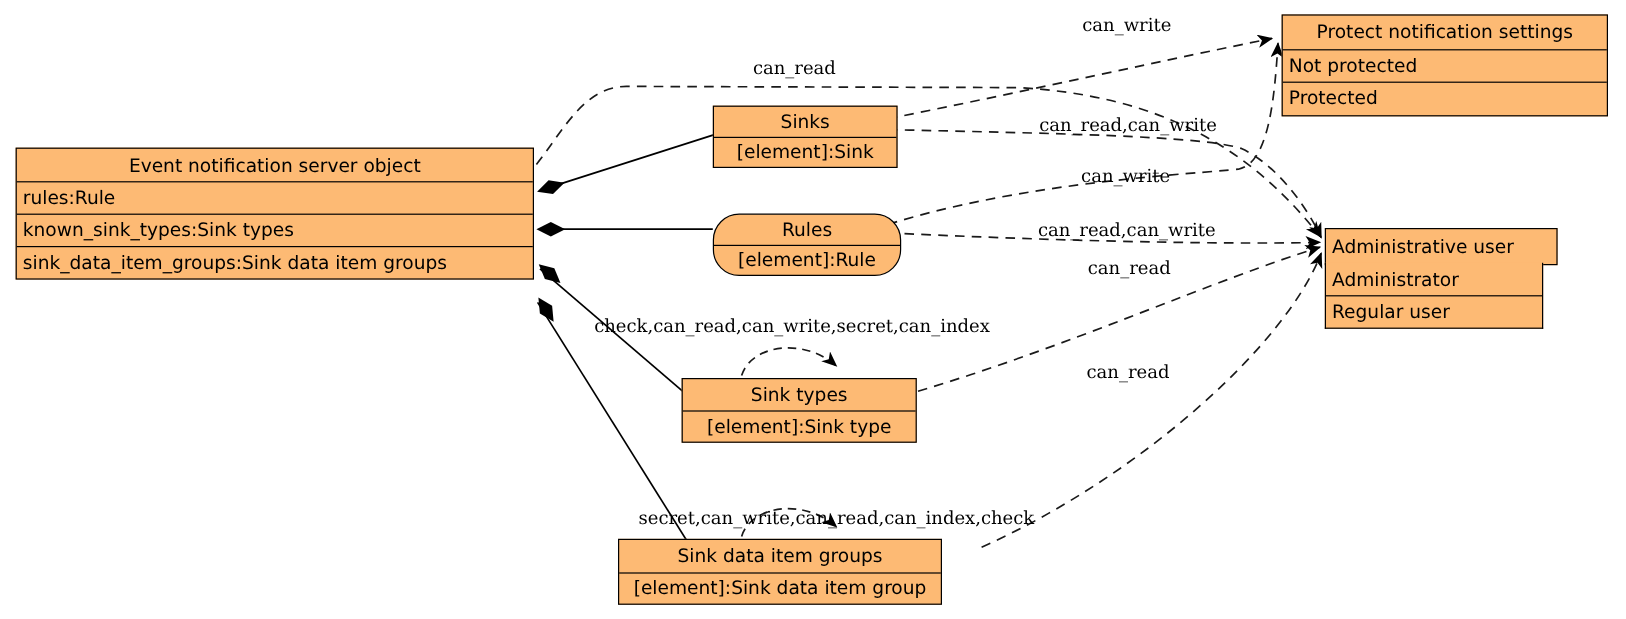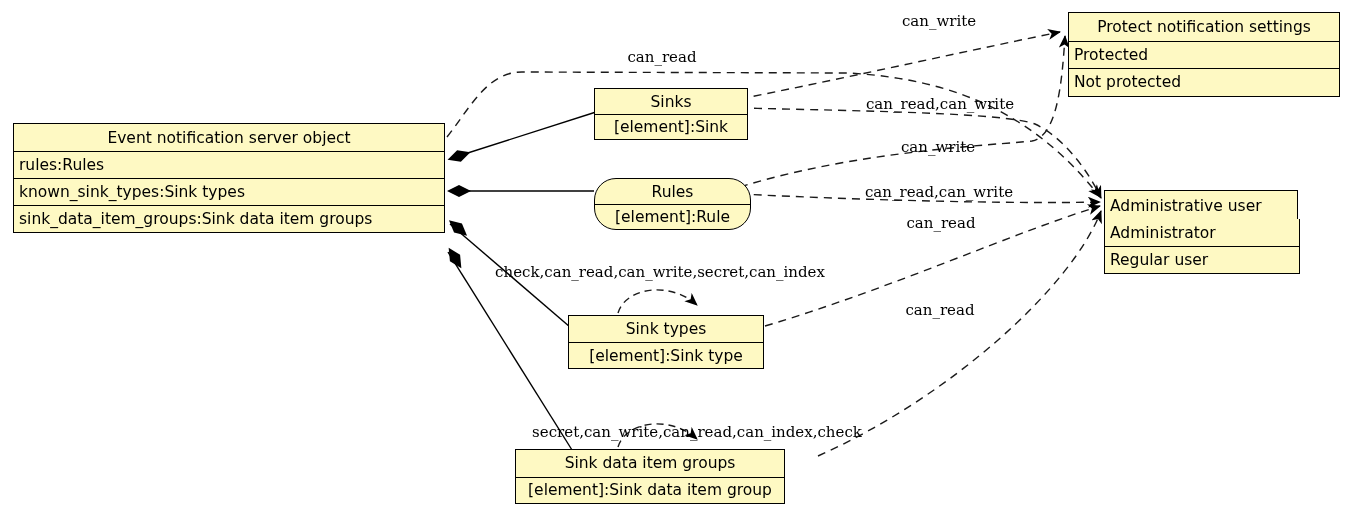--- a/index.html
+++ b/index.html
@@ -12,21 +12,21 @@
     font-family: "DejaVu Sans", sans-serif;
     overflow: hidden;
   }
   #edges-svg {
     position: absolute;
     left: 0; top: 0;
     width: 1355px; height: 516px;
   }
   .node {
     position: absolute;
-    background: #fef9c3;
+    background: #fdba74;
     border: 1px solid #000000;
     font-size: 15.5px;
     color: #000000;
     white-space: nowrap;
   }
   .node .row {
     border-top: 1px solid #000000;
     padding: 0 5px;
     overflow: visible;
     display: flex;
@@ -51,21 +51,21 @@
 
   #node-sdig { left: 515px; top: 449px; width: 270px; }
   #node-sdig .row { height: 26.5px; }
 
   #node-protect { left: 1068px; top: 12px; width: 272px; }
   #node-protect .row { height: 27.5px; }
 
   
   #node-admin-hdr  { left: 1104px; top: 190px; width: 194px; }
   #node-admin-hdr .row { height: 29px; }
-  #node-admin-body { left: 1104px; top: 219px; width: 196px; border-top: none; }
+  #node-admin-body { left: 1104px; top: 219px; width: 182px; border-top: none; }
   #node-admin-body .row { height: 27px; }
   #node-admin-body .row:first-child { border-top: none; }
 
   .edge-label {
     position: absolute;
     font-family: "DejaVu Serif", serif;
     font-size: 15px;
     color: #000000;
     white-space: nowrap;
     transform: translateX(-50%);
@@ -110,21 +110,21 @@
     <path d="M 448,252 L 572,450" fill="none" stroke="#000000" stroke-width="1.4"></path>
 
     <polygon points="-12,0 0,-6 12,0 0,6" fill="#000000" transform="translate(459,156) rotate(-18)"></polygon>
     <polygon points="-12,0 0,-6 12,0 0,6" fill="#000000" transform="translate(459,191)"></polygon>
     <polygon points="-12,0 0,-6 12,0 0,6" fill="#000000" transform="translate(458,228) rotate(41)"></polygon>
     <polygon points="-12,0 0,-6 12,0 0,6" fill="#000000" transform="translate(455,258) rotate(58)"></polygon>
   </svg>
 
   <div class="node" id="node-server">
     <div class="row hdr">Event notification server object</div>
-    <div class="row">rules:Rules</div>
+    <div class="row">rules:Rule</div>
     <div class="row">known_sink_types:Sink types</div>
     <div class="row">sink_data_item_groups:Sink data item groups</div>
   </div>
 
   <div class="node" id="node-sinks">
     <div class="row hdr">Sinks</div>
     <div class="row ctr">[element]:Sink</div>
   </div>
 
   <div class="node" id="node-rules">
@@ -137,22 +137,22 @@
     <div class="row ctr">[element]:Sink type</div>
   </div>
 
   <div class="node" id="node-sdig">
     <div class="row hdr">Sink data item groups</div>
     <div class="row ctr">[element]:Sink data item group</div>
   </div>
 
   <div class="node" id="node-protect">
     <div class="row hdr">Protect notification settings</div>
+    <div class="row">Not protected</div>
     <div class="row">Protected</div>
-    <div class="row">Not protected</div>
   </div>
 
   <div class="node" id="node-admin-hdr">
     <div class="row">Administrative user</div>
   </div>
   <div class="node" id="node-admin-body">
     <div class="row">Administrator</div>
     <div class="row">Regular user</div>
   </div>
 

